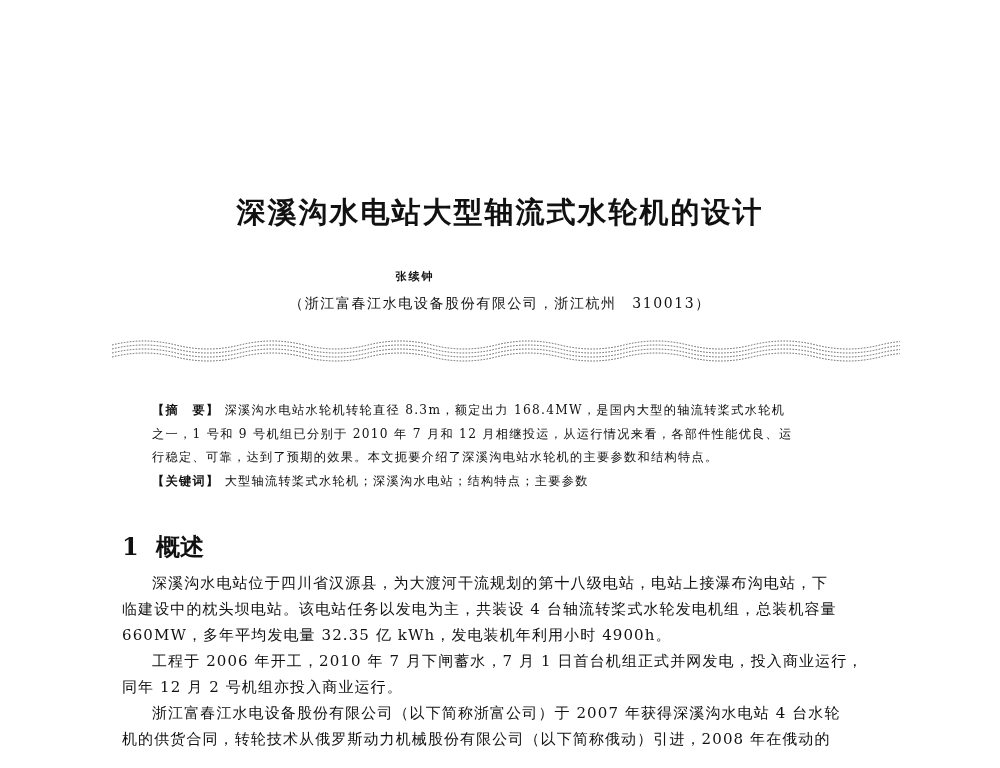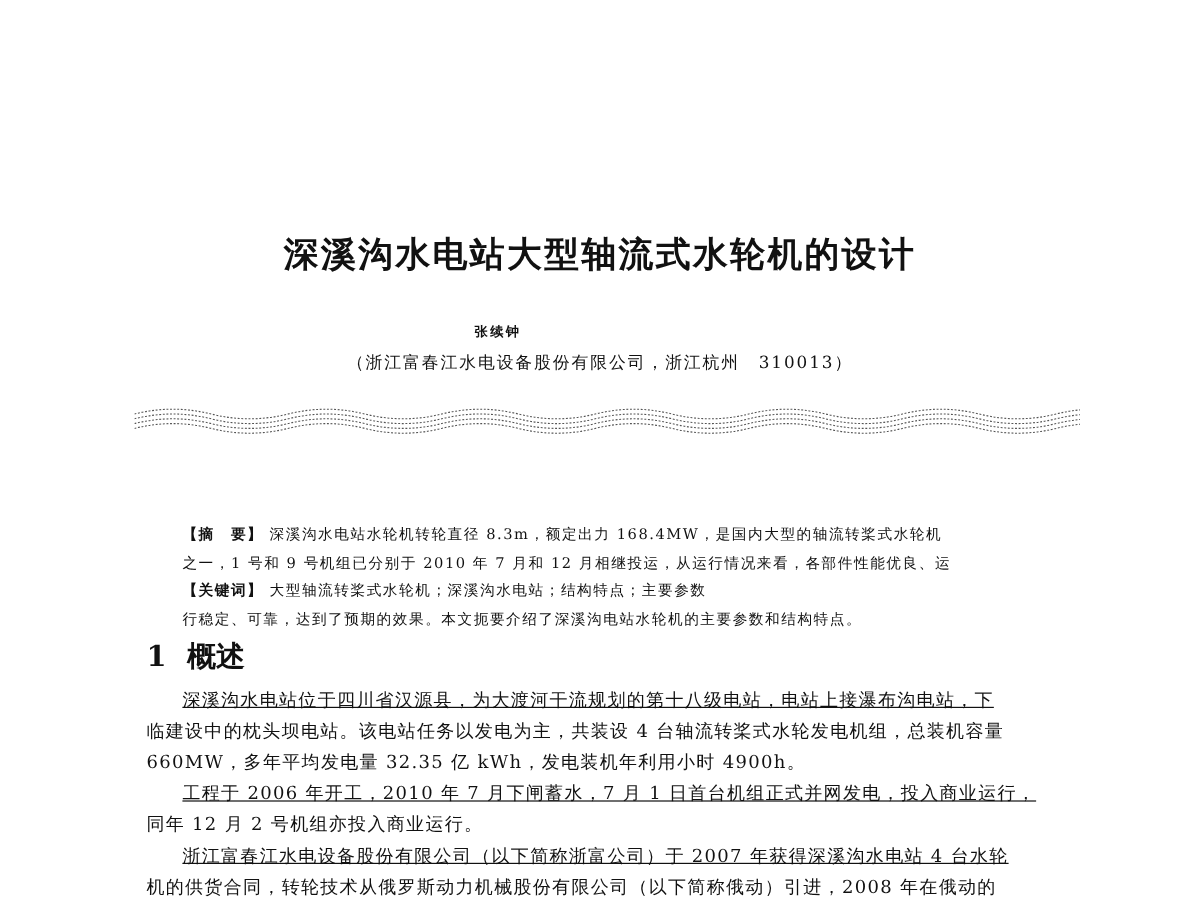--- a/index.html
+++ b/index.html
@@ -56,21 +56,20 @@
       height: 30px;
     }
     .abstract {
       position: absolute;
       left: 152px;
       top: 399px;
       width: 720px;
       font-size: 12.2px;
       letter-spacing: 1.3px;
       line-height: 23.5px;
-      margin-top: 35px;
     }
     .abstract .label {
       font-family: "DejaVu Sans", "Liberation Sans", sans-serif;
       font-weight: bold;
     }
     .abs-line {
       white-space: nowrap;
     }
     .section-heading {
       position: absolute;
@@ -94,21 +93,20 @@
       font-size: 15px;
       letter-spacing: 1.1px;
       line-height: 26px;
     }
     .body-line {
       white-space: nowrap;
       height: 26px;
     }
     .indent {
       padding-left: 30px;
-      text-decoration: underline;
     }
   </style>
 </head>
 <body>
 
 <div class="title">深溪沟水电站大型轴流式水轮机的设计</div>
 
 <div class="author">张续钟</div>
 
 <div class="affiliation">（浙江富春江水电设备股份有限公司，浙江杭州　310013）</div>
@@ -121,25 +119,25 @@
     <path d="M0,20 Q32,12 64,20 T128,20 T192,20 T256,20 T320,20 T384,20 T448,20 T512,20 T576,20 T640,20 T704,20 T768,20 T832,20"></path>
   </g>
 </svg>
 
 <div class="abstract">
   <div class="abs-line">
     <span class="label">【摘　要】</span>
     <span>深溪沟水电站水轮机转轮直径 8.3m，额定出力 168.4MW，是国内大型的轴流转桨式水轮机</span>
   </div>
   <div class="abs-line">之一，1 号和 9 号机组已分别于 2010 年 7 月和 12 月相继投运，从运行情况来看，各部件性能优良、运</div>
+  <div class="abs-line">行稳定、可靠，达到了预期的效果。本文扼要介绍了深溪沟电站水轮机的主要参数和结构特点。</div>
   <div class="abs-line">
     <span class="label">【关键词】</span>
     <span>大型轴流转桨式水轮机；深溪沟水电站；结构特点；主要参数</span>
   </div>
-  <div class="abs-line">行稳定、可靠，达到了预期的效果。本文扼要介绍了深溪沟电站水轮机的主要参数和结构特点。</div>
 </div>
 
 <div class="section-heading">
   <span class="num">1</span><span>概述</span>
 </div>
 
 <div class="body-text">
   <div class="body-line indent">深溪沟水电站位于四川省汉源县，为大渡河干流规划的第十八级电站，电站上接瀑布沟电站，下</div>
   <div class="body-line">临建设中的枕头坝电站。该电站任务以发电为主，共装设 4 台轴流转桨式水轮发电机组，总装机容量</div>
   <div class="body-line">660MW，多年平均发电量 32.35 亿 kWh，发电装机年利用小时 4900h。</div>

